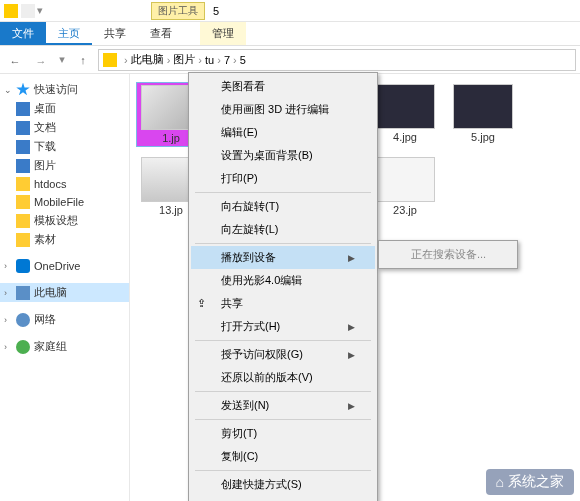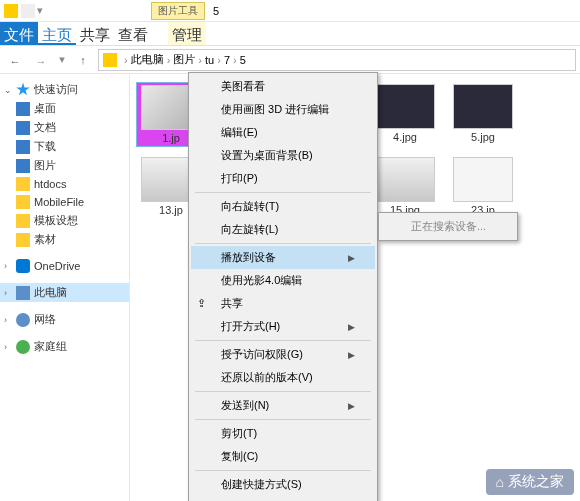--- a/index.html
+++ b/index.html
@@ -4,21 +4,21 @@
 <style>
 * { margin: 0; padding: 0; box-sizing: border-box; font-family: "Microsoft YaHei", sans-serif; }
 body { width: 580px; height: 501px; background: #fff; font-size: 11px; overflow: hidden; position: relative; }
 .titlebar { height: 22px; background: #fff; border-bottom: 1px solid #e5e5e5; display: flex; align-items: center; padding: 0 4px; }
 .titlebar .sys-icon { width: 14px; height: 14px; background: #ffcc00; margin-right: 3px; }
 .titlebar .qat { display: flex; gap: 2px; }
 .titlebar .qat span { width: 14px; height: 14px; display: inline-block; }
 .tool-group { margin-left: 100px; background: #fff0a8; border: 1px solid #d4c456; padding: 1px 6px; font-size: 10px; color: #555; }
 .tool-label { margin-left: 8px; font-size: 11px; }
 .ribbon { height: 24px; display: flex; align-items: stretch; background: #fff; border-bottom: 1px solid #e0e0e0; }
-.ribbon-tab { padding: 4px 4px; font-size: 15px; color: #333; cursor: pointer; text-align: right; }
+.ribbon-tab { padding: 4px 12px; font-size: 11px; color: #333; cursor: pointer; text-align: right; }
 .ribbon-tab.file { background: #1979ca; color: #fff; }
 .ribbon-tab.active { color: #1979ca; border-bottom: 2px solid #1979ca; }
 .ribbon-tab.tool { background: #fff9d6; }
 .addressbar { height: 28px; display: flex; align-items: center; padding: 2px 4px; border-bottom: 1px solid #e5e5e5; gap: 4px; }
 .nav-btn { width: 22px; height: 22px; border-radius: 11px; display: flex; align-items: center; justify-content: center; color: #888; }
 .nav-btn.enabled { color: #555; }
 .breadcrumb { flex: 1; height: 22px; border: 1px solid #ccc; display: flex; align-items: center; padding: 0 4px; font-size: 11px; }
 .breadcrumb .sep { color: #888; margin: 0 3px; }
 .bc-icon { width: 14px; height: 14px; background: #ffcc00; margin-right: 4px; }
 .content { display: flex; height: calc(100% - 74px); }
@@ -48,21 +48,21 @@
 .thumb-img.phone { background: linear-gradient(#f0f0f0, #c8c8c8); }
 .thumb-img.light { background: #f5f5f5; }
 .thumb-label { font-size: 11px; color: #333; }
 .context-menu { position: absolute; background: #f0f0f0; border: 1px solid #a0a0a0; box-shadow: 2px 2px 4px rgba(0,0,0,.3); font-size: 11px; z-index: 100; padding: 2px; }
 .cm1 { left: 188px; top: 72px; width: 190px; }
 .menu-item { padding: 4px 20px 4px 30px; display: flex; align-items: center; justify-content: space-between; cursor: pointer; position: relative; }
 .menu-item:hover, .menu-item.hover { background: #c4e0f5; }
 .menu-sep { height: 1px; background: #d0d0d0; margin: 2px 4px; }
 .menu-arrow { font-size: 9px; color: #555; }
 .menu-icon { position: absolute; left: 6px; width: 14px; height: 14px; }
-.cm2 { left: 378px; top: 212px; width: 140px; }
+.cm2 { left: 378px; top: 240px; width: 140px; }
 .cm2 .menu-item { color: #888; }
 .watermark { position: absolute; left: 200px; top: 230px; font-size: 18px; color: #3a8fd8; font-weight: bold; pointer-events: none; z-index: 50; opacity: 0.85; display: flex; align-items: center; gap: 6px; }
 .watermark2 { position: absolute; right: 6px; bottom: 6px; font-size: 14px; color: #fff; background: rgba(80,100,140,.6); padding: 4px 10px; border-radius: 4px; pointer-events: none; z-index: 50; display: flex; align-items: center; gap: 4px; }
 </style>
 </head>
 <body>
 
 <div class="titlebar">
   <span class="sys-icon"></span>
   <div class="qat">
@@ -181,24 +181,20 @@
         <div class="thumb-img dark"></div>
         <span class="thumb-label">5.jpg</span>
       </div>
     <div class="thumb">
         <div class="thumb-img phone"></div>
         <span class="thumb-label">13.jp</span>
       </div>
     <div style="width:70px"></div>
     <div style="width:70px"></div>
     <div class="thumb">
-        <div class="thumb-img phone"></div>
-        <span class="thumb-label">15.jpg</span>
-      </div>
-    <div class="thumb">
         <div class="thumb-img light"></div>
         <span class="thumb-label">23.jp</span>
       </div>
   </div>
 </div>
 
 <div class="context-menu cm1">
   <div class="menu-item">
       <span>美图看看</span>
     </div>

